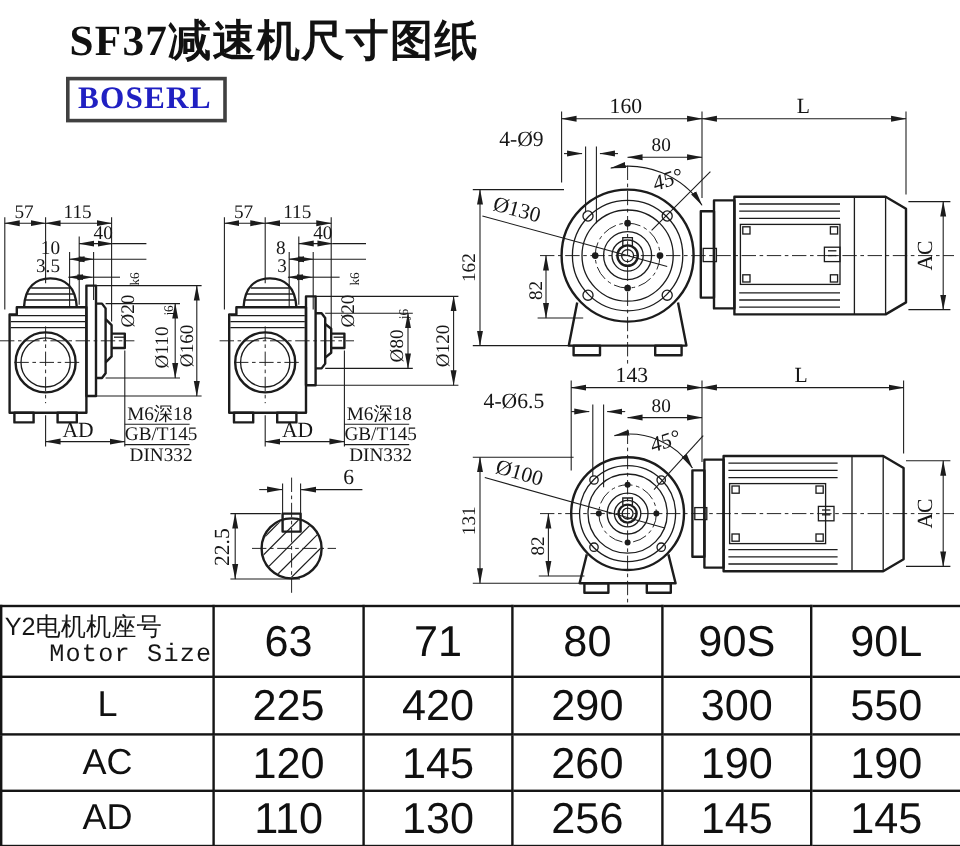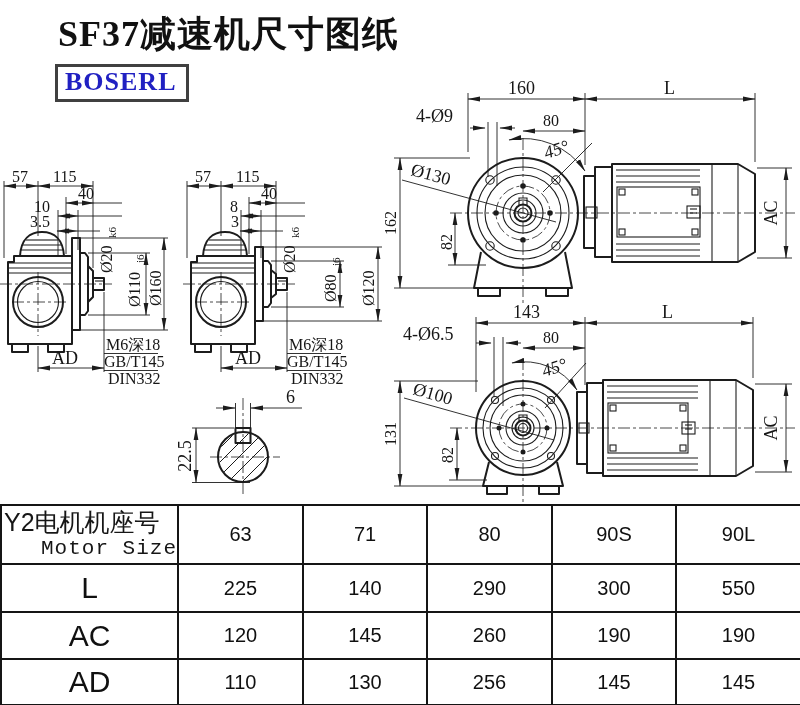--- a/index.html
+++ b/index.html
@@ -16,23 +16,23 @@
   .o2{fill:none;stroke:#1c1c1c;stroke-width:1.1}
   .d{fill:none;stroke:#1c1c1c;stroke-width:0.9}
   .dm{fill:none;stroke:#1c1c1c;stroke-width:0.9;marker-start:url(#ar);marker-end:url(#ar)}
   .de{fill:none;stroke:#1c1c1c;stroke-width:0.9;marker-end:url(#ar)}
   .ds{fill:none;stroke:#1c1c1c;stroke-width:0.9;marker-start:url(#ar)}
   .c{fill:none;stroke:#1c1c1c;stroke-width:0.8;stroke-dasharray:12 3 3 3}
   .hatch{stroke:#1c1c1c;stroke-width:1}
   .fd{fill:#1c1c1c}
   .dim-table{position:absolute;left:0;top:504px;width:800px;border-collapse:collapse;table-layout:fixed}
   .dim-table td{border:2.5px solid #151515;text-align:center;vertical-align:middle;padding:0}
-  .cell-num{font-size:20px;color:#101010}
+  .cell-num{font-size:36px;color:#101010}
   .cell-label{font-size:30px;color:#101010}
-  .hdr-cn{font-size:25px;line-height:1.1;text-align:left;padding-left:2px}
+  .hdr-cn{font-size:21px;line-height:1.1;text-align:left;padding-left:2px}
   .hdr-en{font-family:"Liberation Mono",monospace;font-size:21px;letter-spacing:1px;text-align:right;padding-left:16px}
 </style>
 </head>
 <body>
 
 <div class="page-title">SF37减速机尺寸图纸</div>
 <div class="logo-box">
   <span class="logo-text">BOSERL</span>
 </div>
 
@@ -397,21 +397,21 @@
     </td>
     <td class="cell-num">63</td>
     <td class="cell-num">71</td>
     <td class="cell-num">80</td>
     <td class="cell-num">90S</td>
     <td class="cell-num">90L</td>
   </tr>
   <tr style="height:48px">
     <td class="cell-label">L</td>
     <td class="cell-num">225</td>
-    <td class="cell-num">140</td>
+    <td class="cell-num">420</td>
     <td class="cell-num">290</td>
     <td class="cell-num">300</td>
     <td class="cell-num">550</td>
   </tr>
   <tr style="height:47px">
     <td class="cell-label">AC</td>
     <td class="cell-num">120</td>
     <td class="cell-num">145</td>
     <td class="cell-num">260</td>
     <td class="cell-num">190</td>

